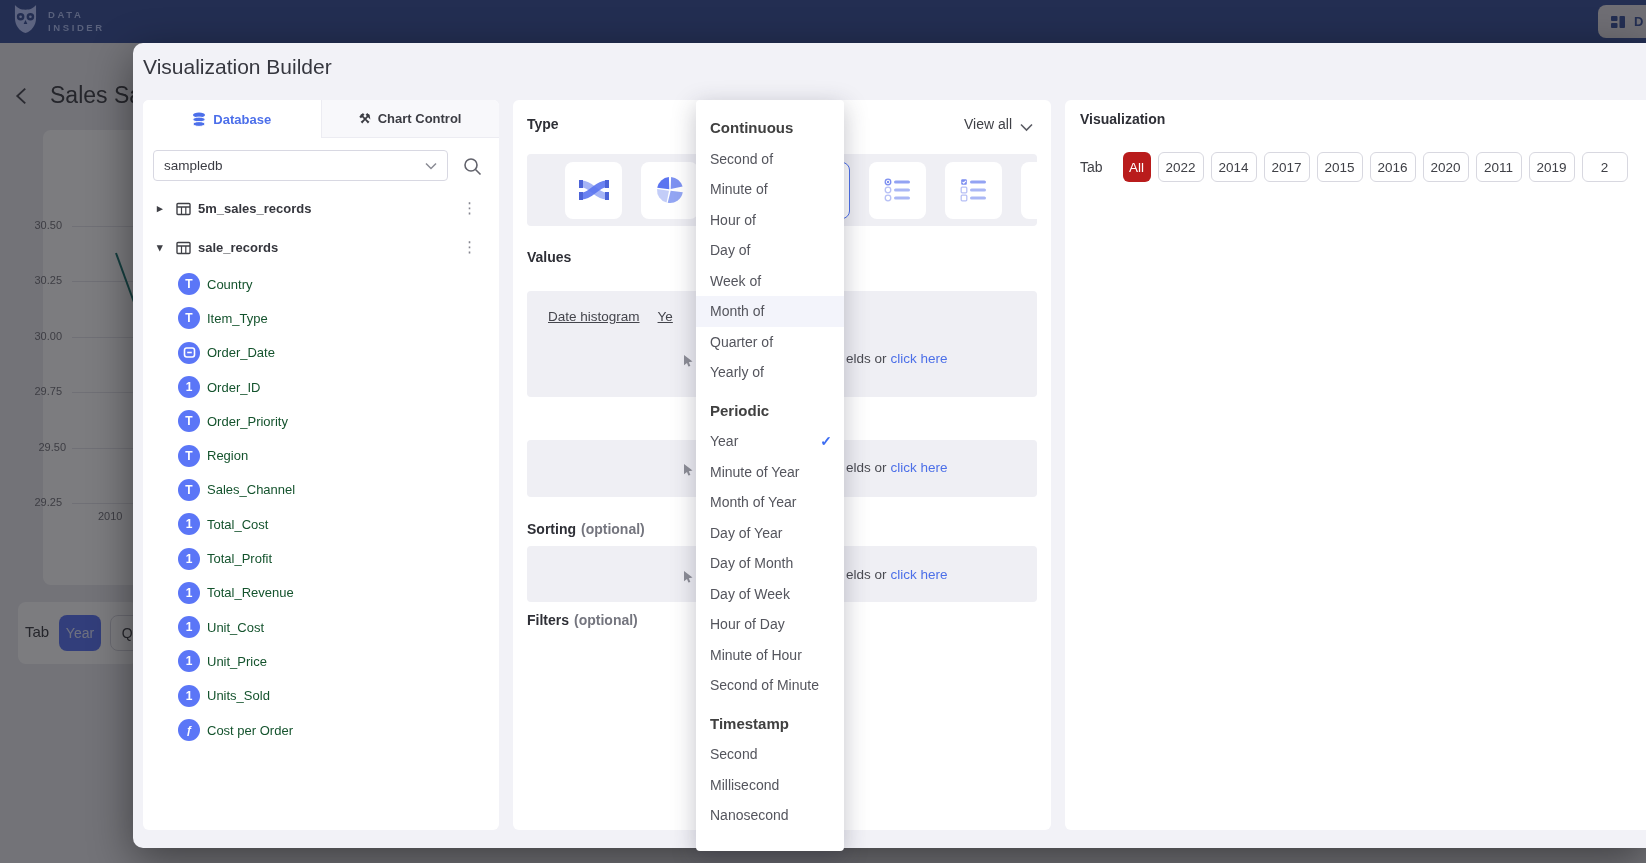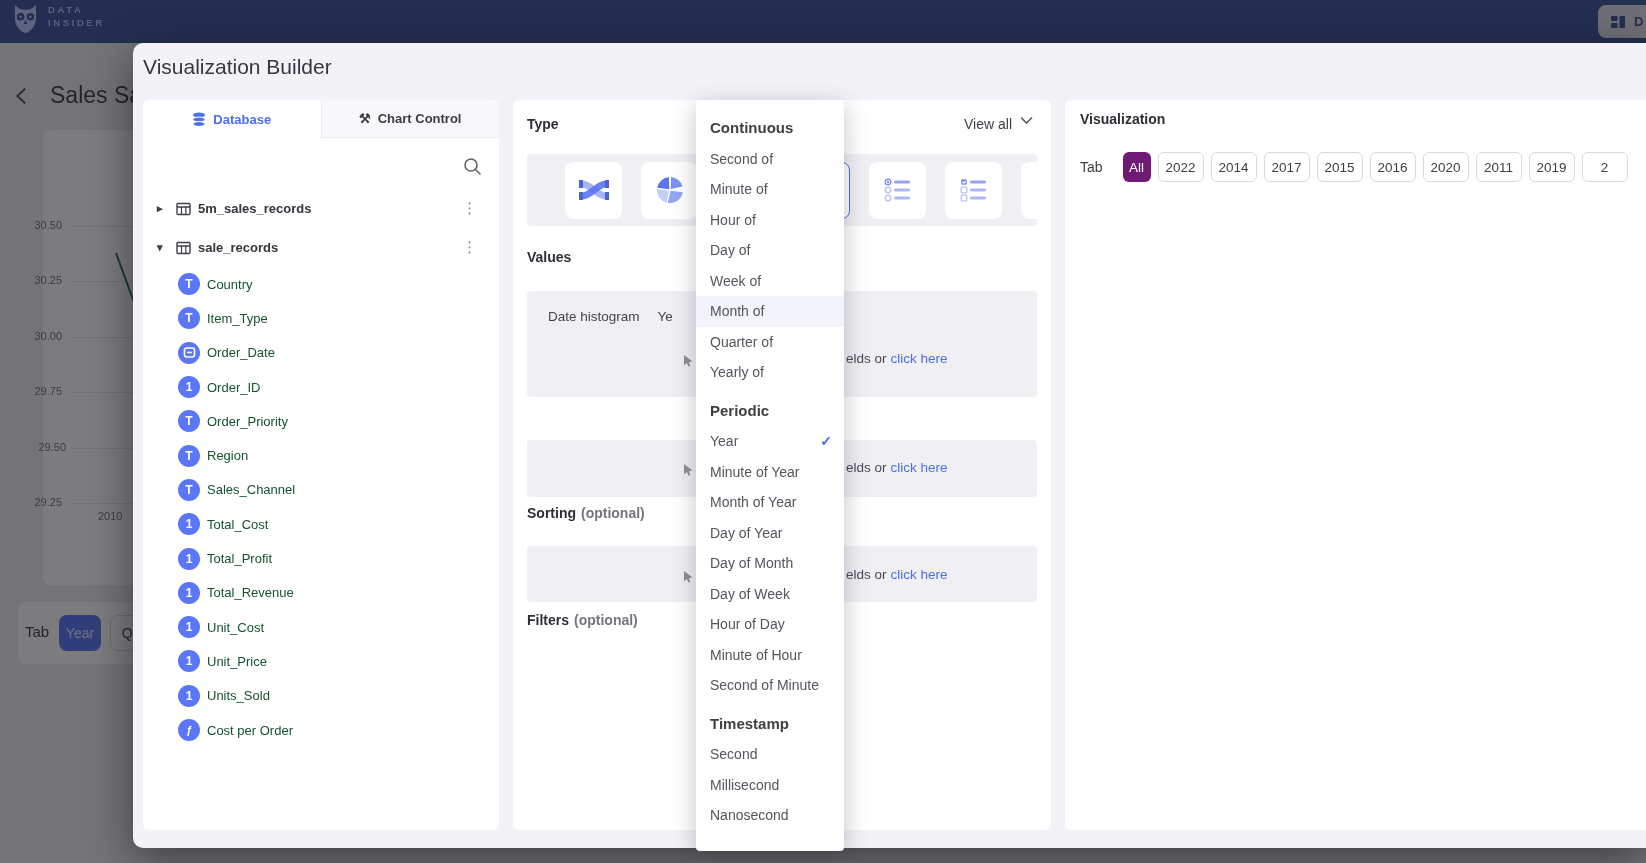--- a/index.html
+++ b/index.html
@@ -1,21 +1,21 @@
 <!DOCTYPE html>
 <html><head>
 <meta charset="utf-8">
 <style>
   html,body{margin:0;padding:0}
   body{width:1646px;height:863px;overflow:hidden;font-family:"Liberation Sans",sans-serif;background:#ebebf0;position:relative}
   .screen{position:absolute;left:0;top:0;width:1646px;height:863px}
 
   
   .navbar{position:absolute;left:0;top:0;width:100%;height:43px;background:#232e52;z-index:5}
-  .logo{position:absolute;left:12px;top:4px;display:flex;gap:9px;align-items:flex-start}
+  .logo{position:absolute;left:12px;top:4px;display:flex;gap:9px;align-items:flex-end}
   .logo-text{color:#59617c;font-size:9.5px;font-weight:700;letter-spacing:2.6px;line-height:12.5px}
   .dash-btn{position:absolute;right:-18px;top:5px;height:33px;width:66px;background:#6f6e74;border-radius:8px;display:flex;align-items:center;gap:8px;padding-left:12px;color:#232e52;font-weight:700;font-size:13px;box-sizing:border-box;border:none;cursor:pointer}
 
   
   .page{position:absolute;left:0;top:43px;width:100%;height:820px;background:#ebebf0}
   .page-header{position:absolute;left:14px;top:39px;display:flex;align-items:center;gap:22px;color:#3f4046}
   .page-title{font-size:23px;font-weight:500;white-space:nowrap}
   .chart-card{position:absolute;left:43px;top:87px;width:112px;height:455px;background:#fff;border-radius:8px}
   .ytick{position:absolute;width:34px;text-align:right;font-size:11px;color:#75757c}
   .gridline{position:absolute;height:1px;background:#e4e4ea}
@@ -51,46 +51,46 @@
   .caret{width:12px;font-size:11px;color:#3f4046}
   .kebab{position:absolute;right:16px;top:9px;color:#85868f;font-size:15px;background:none;border:none;cursor:pointer}
   .fields{position:absolute;left:0;top:167px;right:0}
   .field-row{height:34.3px;display:flex;align-items:center;padding-left:35px;gap:7px;cursor:pointer}
   .ficon{width:22px;height:22px;border-radius:50%;background:#5b76f7;color:#fff;display:flex;align-items:center;justify-content:center;font-size:12px;font-weight:700;flex:0 0 22px}
   .field-name{font-size:13px;color:#14532d}
 
   
   .mid-header{position:absolute;left:14px;right:12px;top:10px;height:28px;display:flex;align-items:center}
   .sec-title{font-size:14px;font-weight:700;color:#2e2f36}
-  .view-all{margin-left:auto;display:flex;align-items:flex-start;gap:8px;font-size:14px;color:#3f4046;background:none;border:none;cursor:pointer}
+  .view-all{margin-left:auto;display:flex;align-items:flex-end;gap:8px;font-size:14px;color:#3f4046;background:none;border:none;cursor:pointer}
   .type-zone{position:absolute;left:14px;top:54px;width:510px;height:72px;background:#efeff4;border-radius:4px;overflow:hidden}
   .tcard{position:absolute;top:7.5px;width:57px;height:57px;background:#fff;border-radius:8px;display:flex;align-items:center;justify-content:center;box-sizing:border-box;cursor:pointer}
   .tcard.selected{border:1.5px solid #4c6fe8}
   .zone-label{position:absolute;left:14px;font-size:14px;font-weight:700;color:#2e2f36}
   .zone-label .opt{color:#74757e;margin-left:5px}
   .lbl-values{top:149px}
-  .lbl-sorting{top:405px}
+  .lbl-sorting{top:421px}
   .lbl-filters{top:512px}
   .dropzone{position:absolute;left:14px;width:510px;background:#efeff4;border-radius:4px}
   .dz-values{top:191px;height:106px}
   .dz-sorting{top:340px;height:57px}
   .dz-filters{top:446px;height:56px}
   .pills{position:absolute;left:21px;top:18px;display:flex;gap:18px;font-size:13.5px;color:#44454c}
-  .pill{white-space:nowrap;cursor:pointer}
+  .pill{text-decoration:underline;white-space:nowrap;cursor:pointer}
   .dz-hint{position:absolute;left:319px;font-size:13.5px;color:#4a4b52;white-space:nowrap}
   .dz-hint .frag{margin-right:4px}
   .dz-hint a{color:#4c6fe8;text-decoration:none;cursor:pointer}
   .dz-cursor{position:absolute;left:156px}
 
   
   .viz-label{position:absolute;left:15px;top:11px;font-size:14px;font-weight:700;color:#2e2f36}
   .viz-tabs{position:absolute;left:15px;top:52px;display:flex;align-items:center;gap:7px}
   .viz-tab-label{font-size:14px;color:#3f4046;margin-right:13px}
   .vbtn{height:30px;min-width:46px;border:1px solid #d8d8e0;border-radius:6px;background:#fff;color:#3f4046;font-size:13.5px;display:flex;align-items:center;justify-content:center;box-sizing:border-box;cursor:pointer;padding:0}
-  .vbtn.active{min-width:28px;width:28px;background:#701a75;border:none;color:#fff}
+  .vbtn.active{min-width:28px;width:28px;background:#b91c1c;border:none;color:#fff}
 
   
   .dropdown{position:absolute;left:696px;top:100px;width:148px;background:#fff;border-radius:4px;box-shadow:0 6px 24px rgba(40,40,60,.28);z-index:30;padding:13px 0 20px;box-sizing:border-box}
   .dd-header{height:30.5px;line-height:30.5px;padding:0 14px;font-size:15px;font-weight:700;color:#404040}
   .dd-gap{margin-top:8px}
   .dd-item{height:30.5px;line-height:30.5px;padding:0 14px;font-size:14px;color:#54555d;position:relative;cursor:pointer}
   .dd-item.hl{background:#f3f4fb}
   .dd-check{position:absolute;right:12px;color:#3d6df2;font-weight:700}
 </style>
 </head>
@@ -176,20 +176,28 @@
             <ellipse cx="7" cy="7.5" rx="6" ry="2.4" fill="#4c6fea" stroke="#fff" stroke-width="1"></ellipse>
             <ellipse cx="7" cy="12" rx="6" ry="2.4" fill="#4c6fea" stroke="#fff" stroke-width="1"></ellipse>
           </svg>
         </span>
         <span>Database</span>
       </div>
       <div class="tab tab-inactive">
         <span class="tools-glyph">⚒</span>
         <span>Chart Control</span>
       </div>
+    </div>
+    <div class="select">
+      <span>sampledb</span>
+      <span class="select-chevron">
+        <svg width="12" height="8" viewBox="0 0 12 8">
+            <path d="M1 1.5 L6 6.5 L11 1.5" fill="none" stroke="#8a8b94" stroke-width="1.5"></path>
+          </svg>
+      </span>
     </div>
     <button class="search-btn">
       <span style="display:flex">
         <svg width="19" height="19" viewBox="0 0 19 19">
             <circle cx="8" cy="8" r="6" fill="none" stroke="#61626b" stroke-width="1.6"></circle>
             <line x1="12.5" y1="12.5" x2="17.5" y2="17.5" stroke="#61626b" stroke-width="1.6"></line>
           </svg>
       </span>
     </button>
     <div class="tree">

